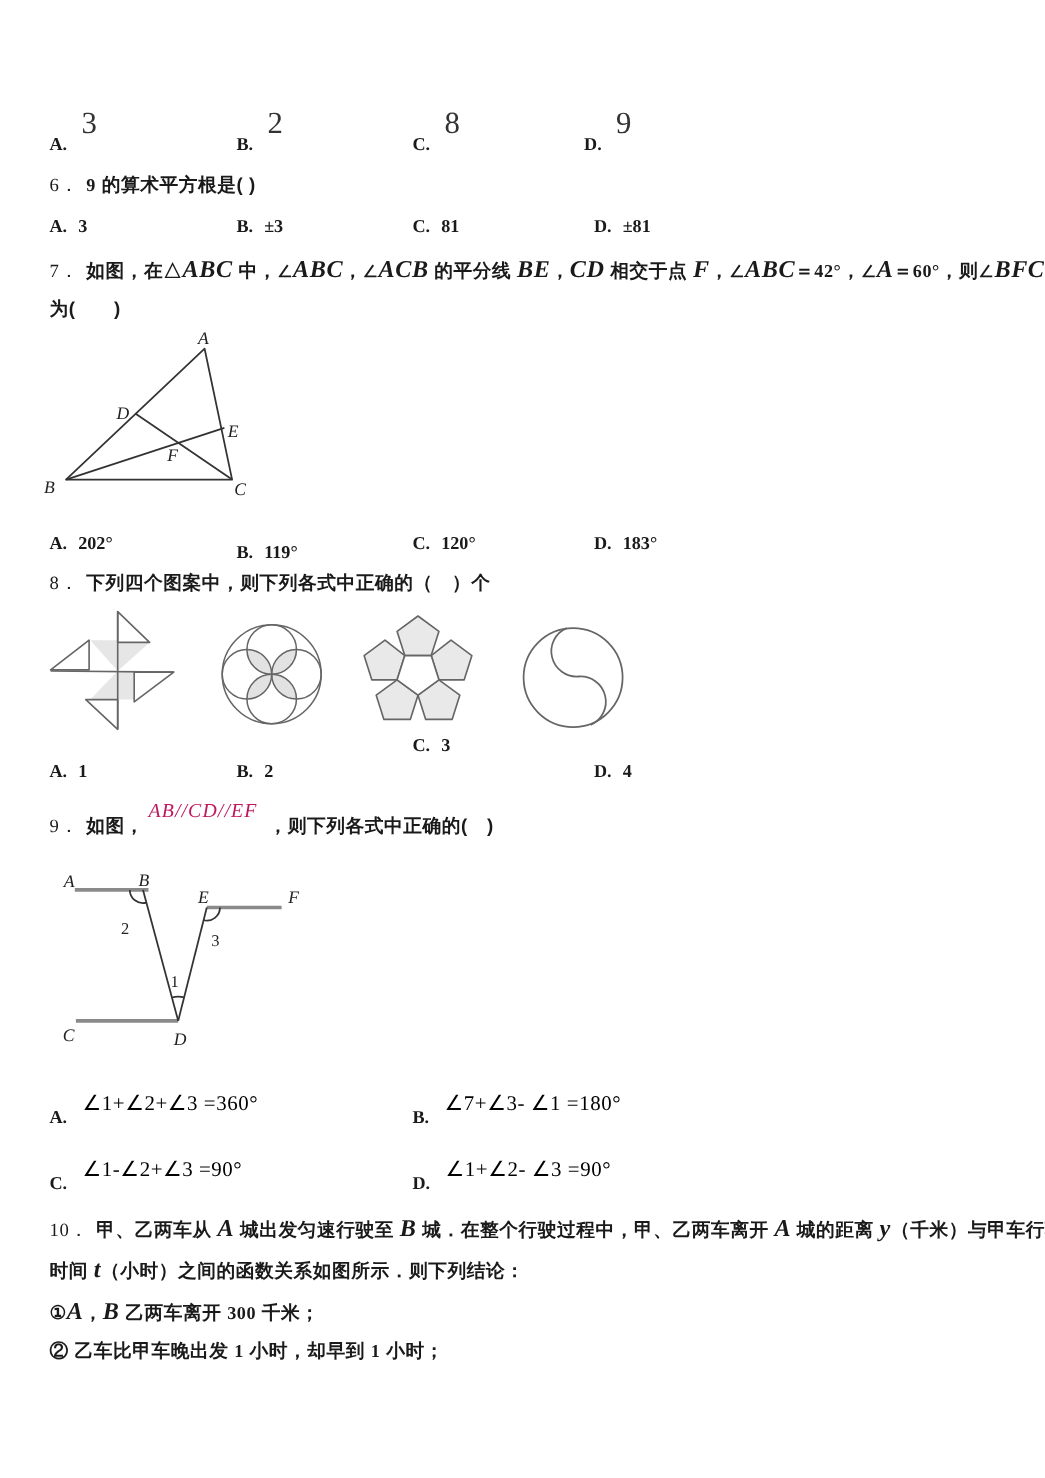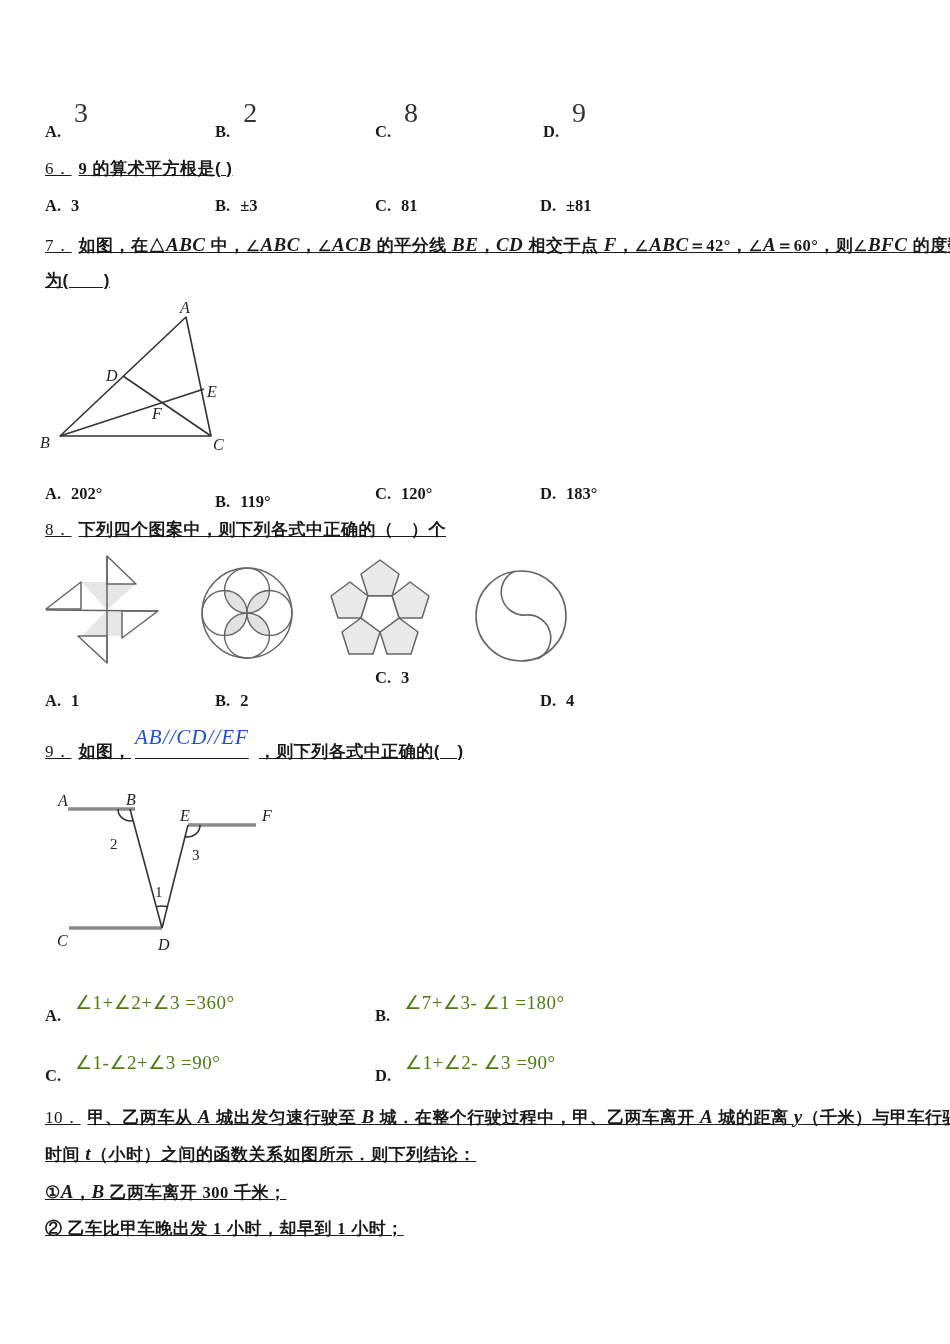--- a/index.html
+++ b/index.html
@@ -1,54 +1,54 @@
 <!DOCTYPE html>
 <html><head>
 <meta charset="utf-8">
 <style>
   html,body{margin:0;padding:0;}
   body{
     width:950px;height:1344px;position:relative;background:#ffffff;
     font-family:"Liberation Sans",sans-serif;color:#1a1a1a;overflow:hidden;
   }
   .abs{position:absolute;}
-  .stem{font-size:17px;font-weight:700;white-space:nowrap;letter-spacing:0.5px;line-height:21px;text-decoration:underline;}
+  .stem{font-size:17px;font-weight:700;white-space:nowrap;letter-spacing:0.5px;line-height:21px;}
   .seg{display:inline;}
   .seg-cn{font-weight:700;}
   .seg-qnum{font-family:"Liberation Serif",serif;font-weight:400;font-size:17px;margin-right:7px;}
-  .seg-var{font-family:"Liberation Serif",serif;font-style:italic;font-weight:700;font-size:19px;}
+  .seg-var{font-family:"Liberation Serif",serif;font-style:italic;font-weight:700;font-size:22px;}
   .seg-num{font-family:"Liberation Serif",serif;font-weight:700;font-size:16.5px;}
-  .seg-formula{font-family:"Liberation Serif",serif;font-style:italic;font-weight:400;font-size:21px;
-    color:#1d4ed8;position:relative;top:-13px;margin:4px 10px 0 4px;letter-spacing:1px;}
+  .seg-formula{font-family:"Liberation Serif",serif;font-style:italic;font-weight:400;font-size:18px;
+    color:#be185d;position:relative;top:-13px;margin:4px 10px 0 4px;letter-spacing:1px;}
   .optcell{white-space:nowrap;}
   .optletter{font-family:"Liberation Serif",serif;font-weight:700;font-size:16.5px;}
   .optval{font-family:"Liberation Serif",serif;font-weight:700;font-size:16.5px;margin-left:10px;}
   .bigdigit{font-family:"Liberation Serif",serif;font-weight:400;font-size:28px;color:#333;
     position:relative;top:-15px;margin-left:13px;}
-  .optformula{font-family:"Liberation Serif",serif;font-weight:400;font-size:19px;color:#4d7c0f;
+  .optformula{font-family:"Liberation Serif",serif;font-weight:400;font-size:19px;color:#000000;
     position:relative;top:-12px;margin-left:14px;letter-spacing:0.5px;}
   .figtext{font-family:"Liberation Serif",serif;font-style:italic;font-size:16px;fill:#222;}
   .fignum{font-family:"Liberation Serif",serif;font-style:normal;font-size:15px;fill:#222;}
 </style>
 </head>
 <body>
 
 <div>
 
   <div>
     <div class="abs optcell" style="left:45px;top:112px">
       <span class="optletter">A.</span><span class="bigdigit">3</span>
     </div>
     <div class="abs optcell" style="left:215px;top:112px">
       <span class="optletter">B.</span><span class="bigdigit">2</span>
     </div>
     <div class="abs optcell" style="left:375px;top:112px">
       <span class="optletter">C.</span><span class="bigdigit">8</span>
     </div>
-    <div class="abs optcell" style="left:543px;top:112px">
+    <div class="abs optcell" style="left:531px;top:112px">
       <span class="optletter">D.</span><span class="bigdigit">9</span>
     </div>
   </div>
 
   <div class="abs stem" style="left:45px;top:158px"><span class="seg seg-qnum">6．</span><span class="seg seg-num">9</span><span class="seg seg-cn"> 的算术平方根是( )</span></div>
   <div>
     <div class="abs optcell" style="left:45px;top:196px">
       <span class="optletter">A.</span><span class="optval">3</span>
     </div>
     <div class="abs optcell" style="left:215px;top:196px">

